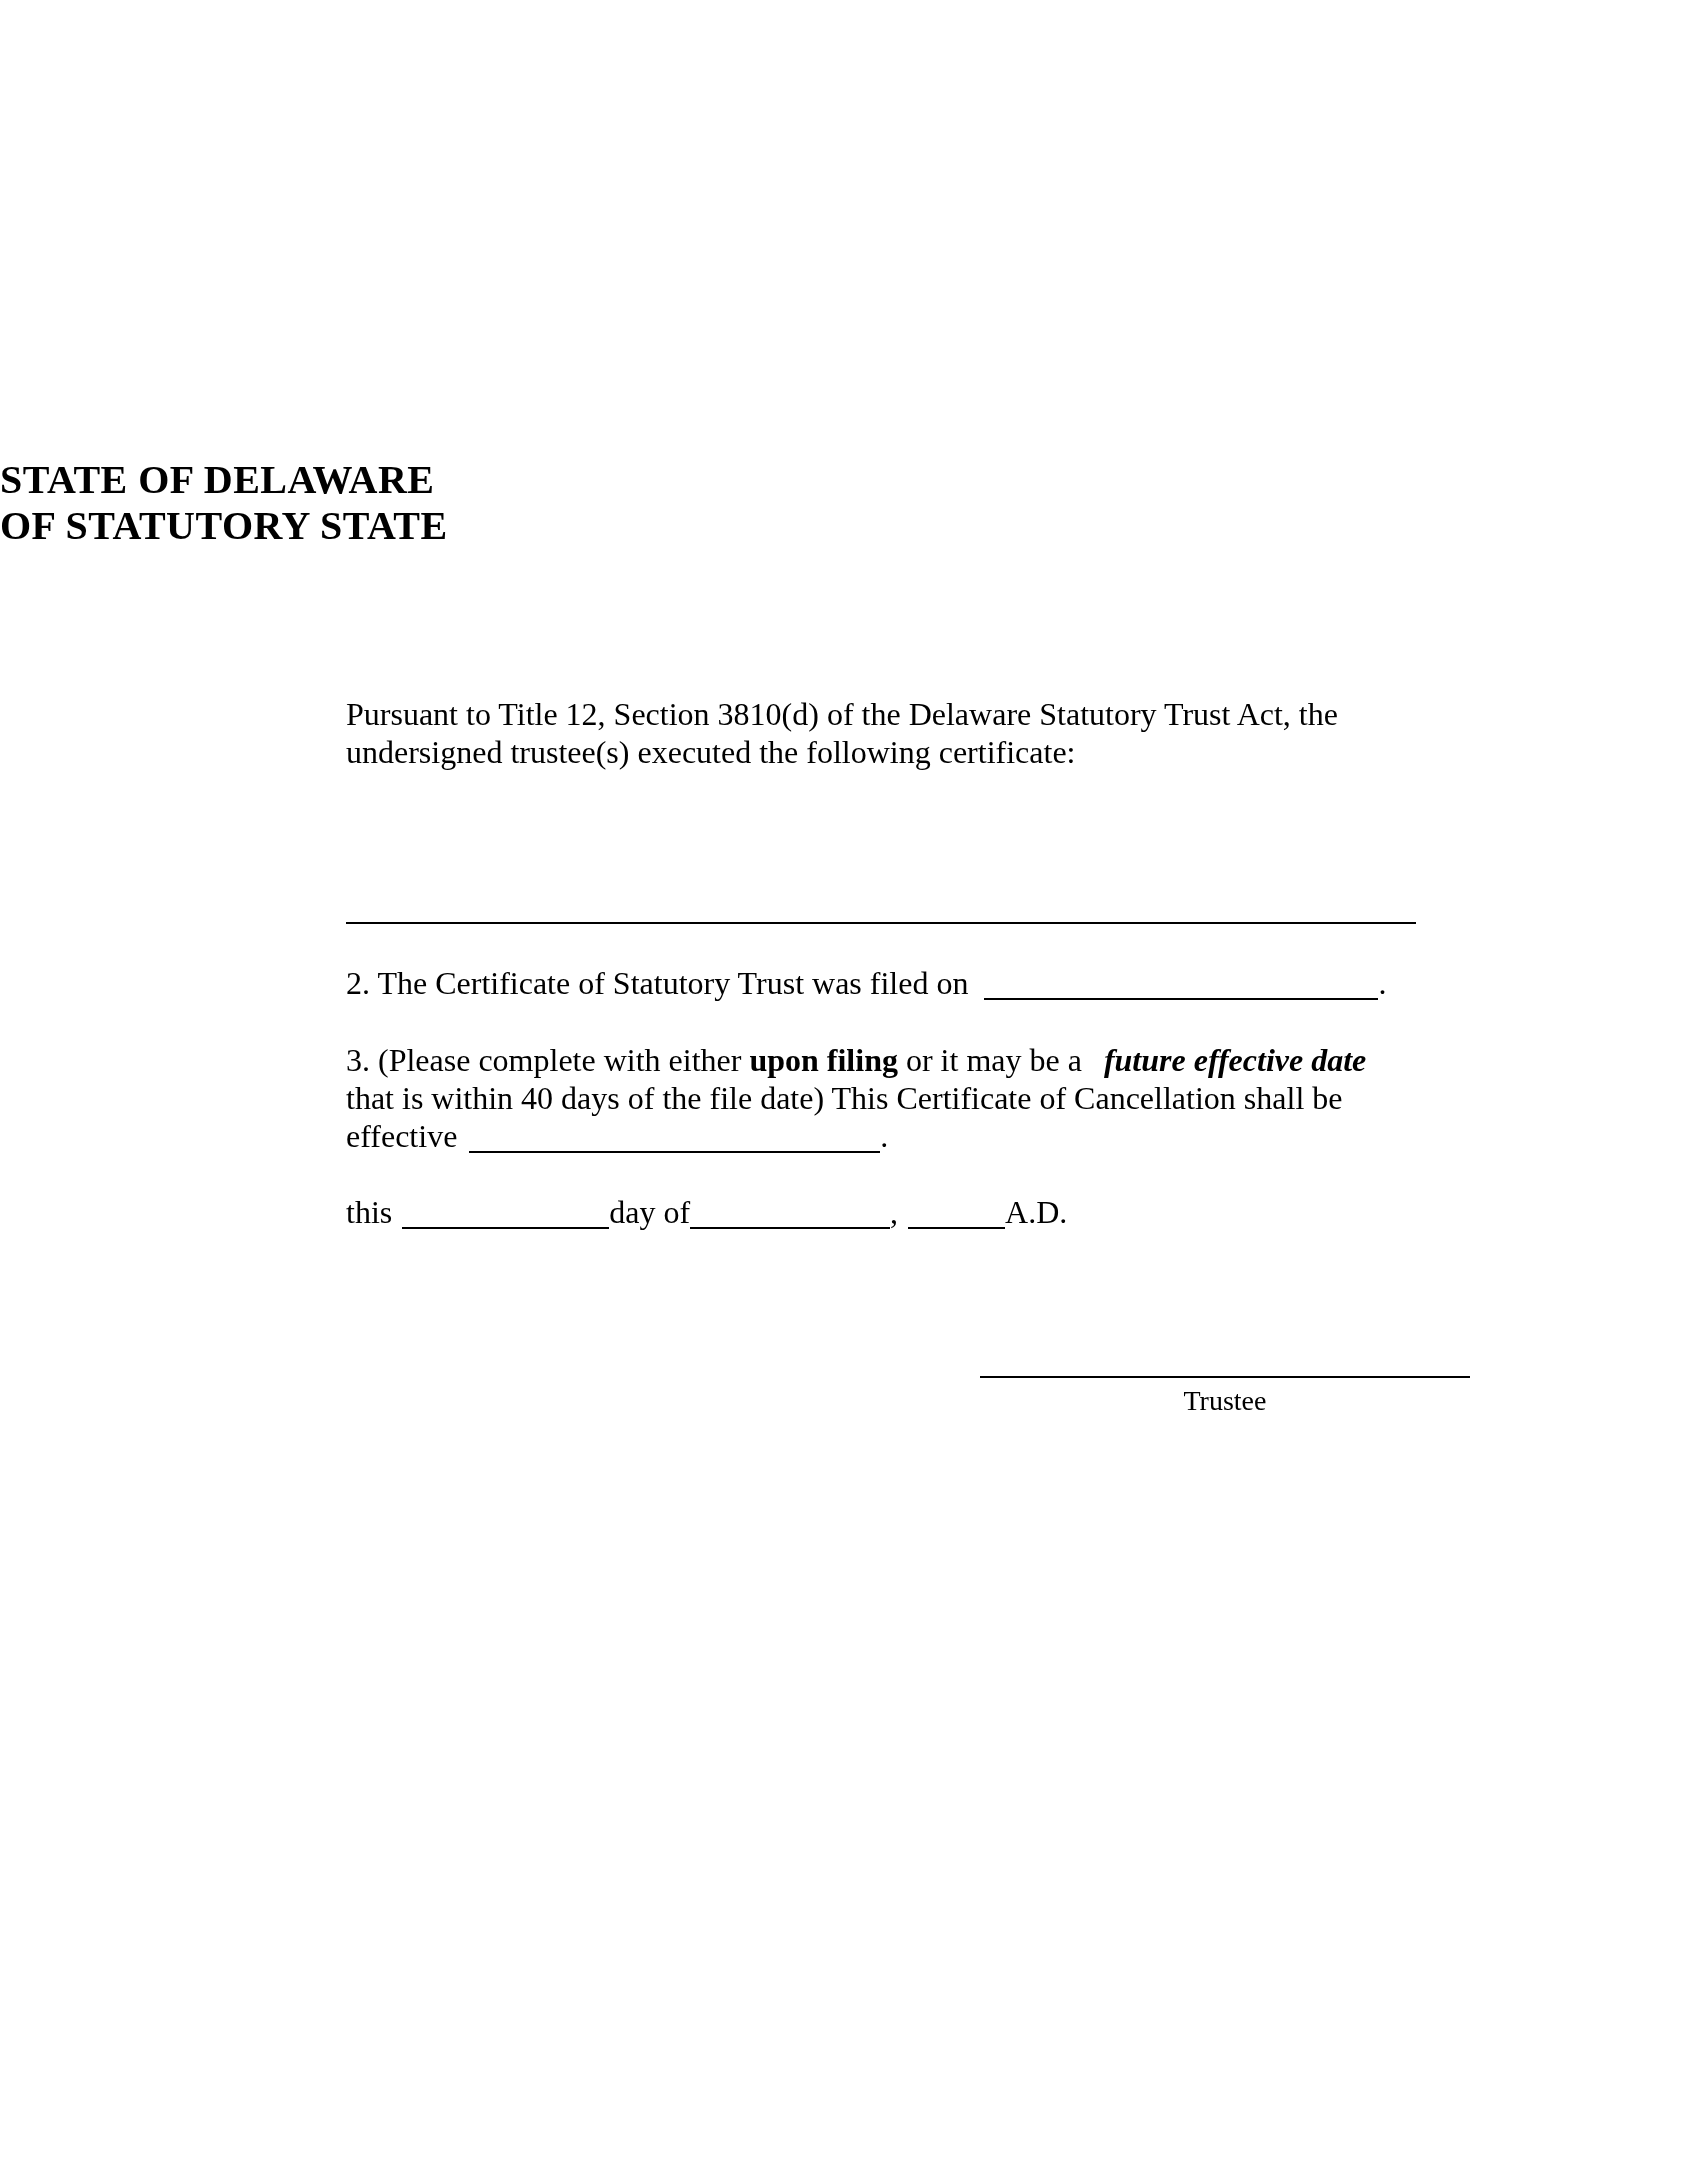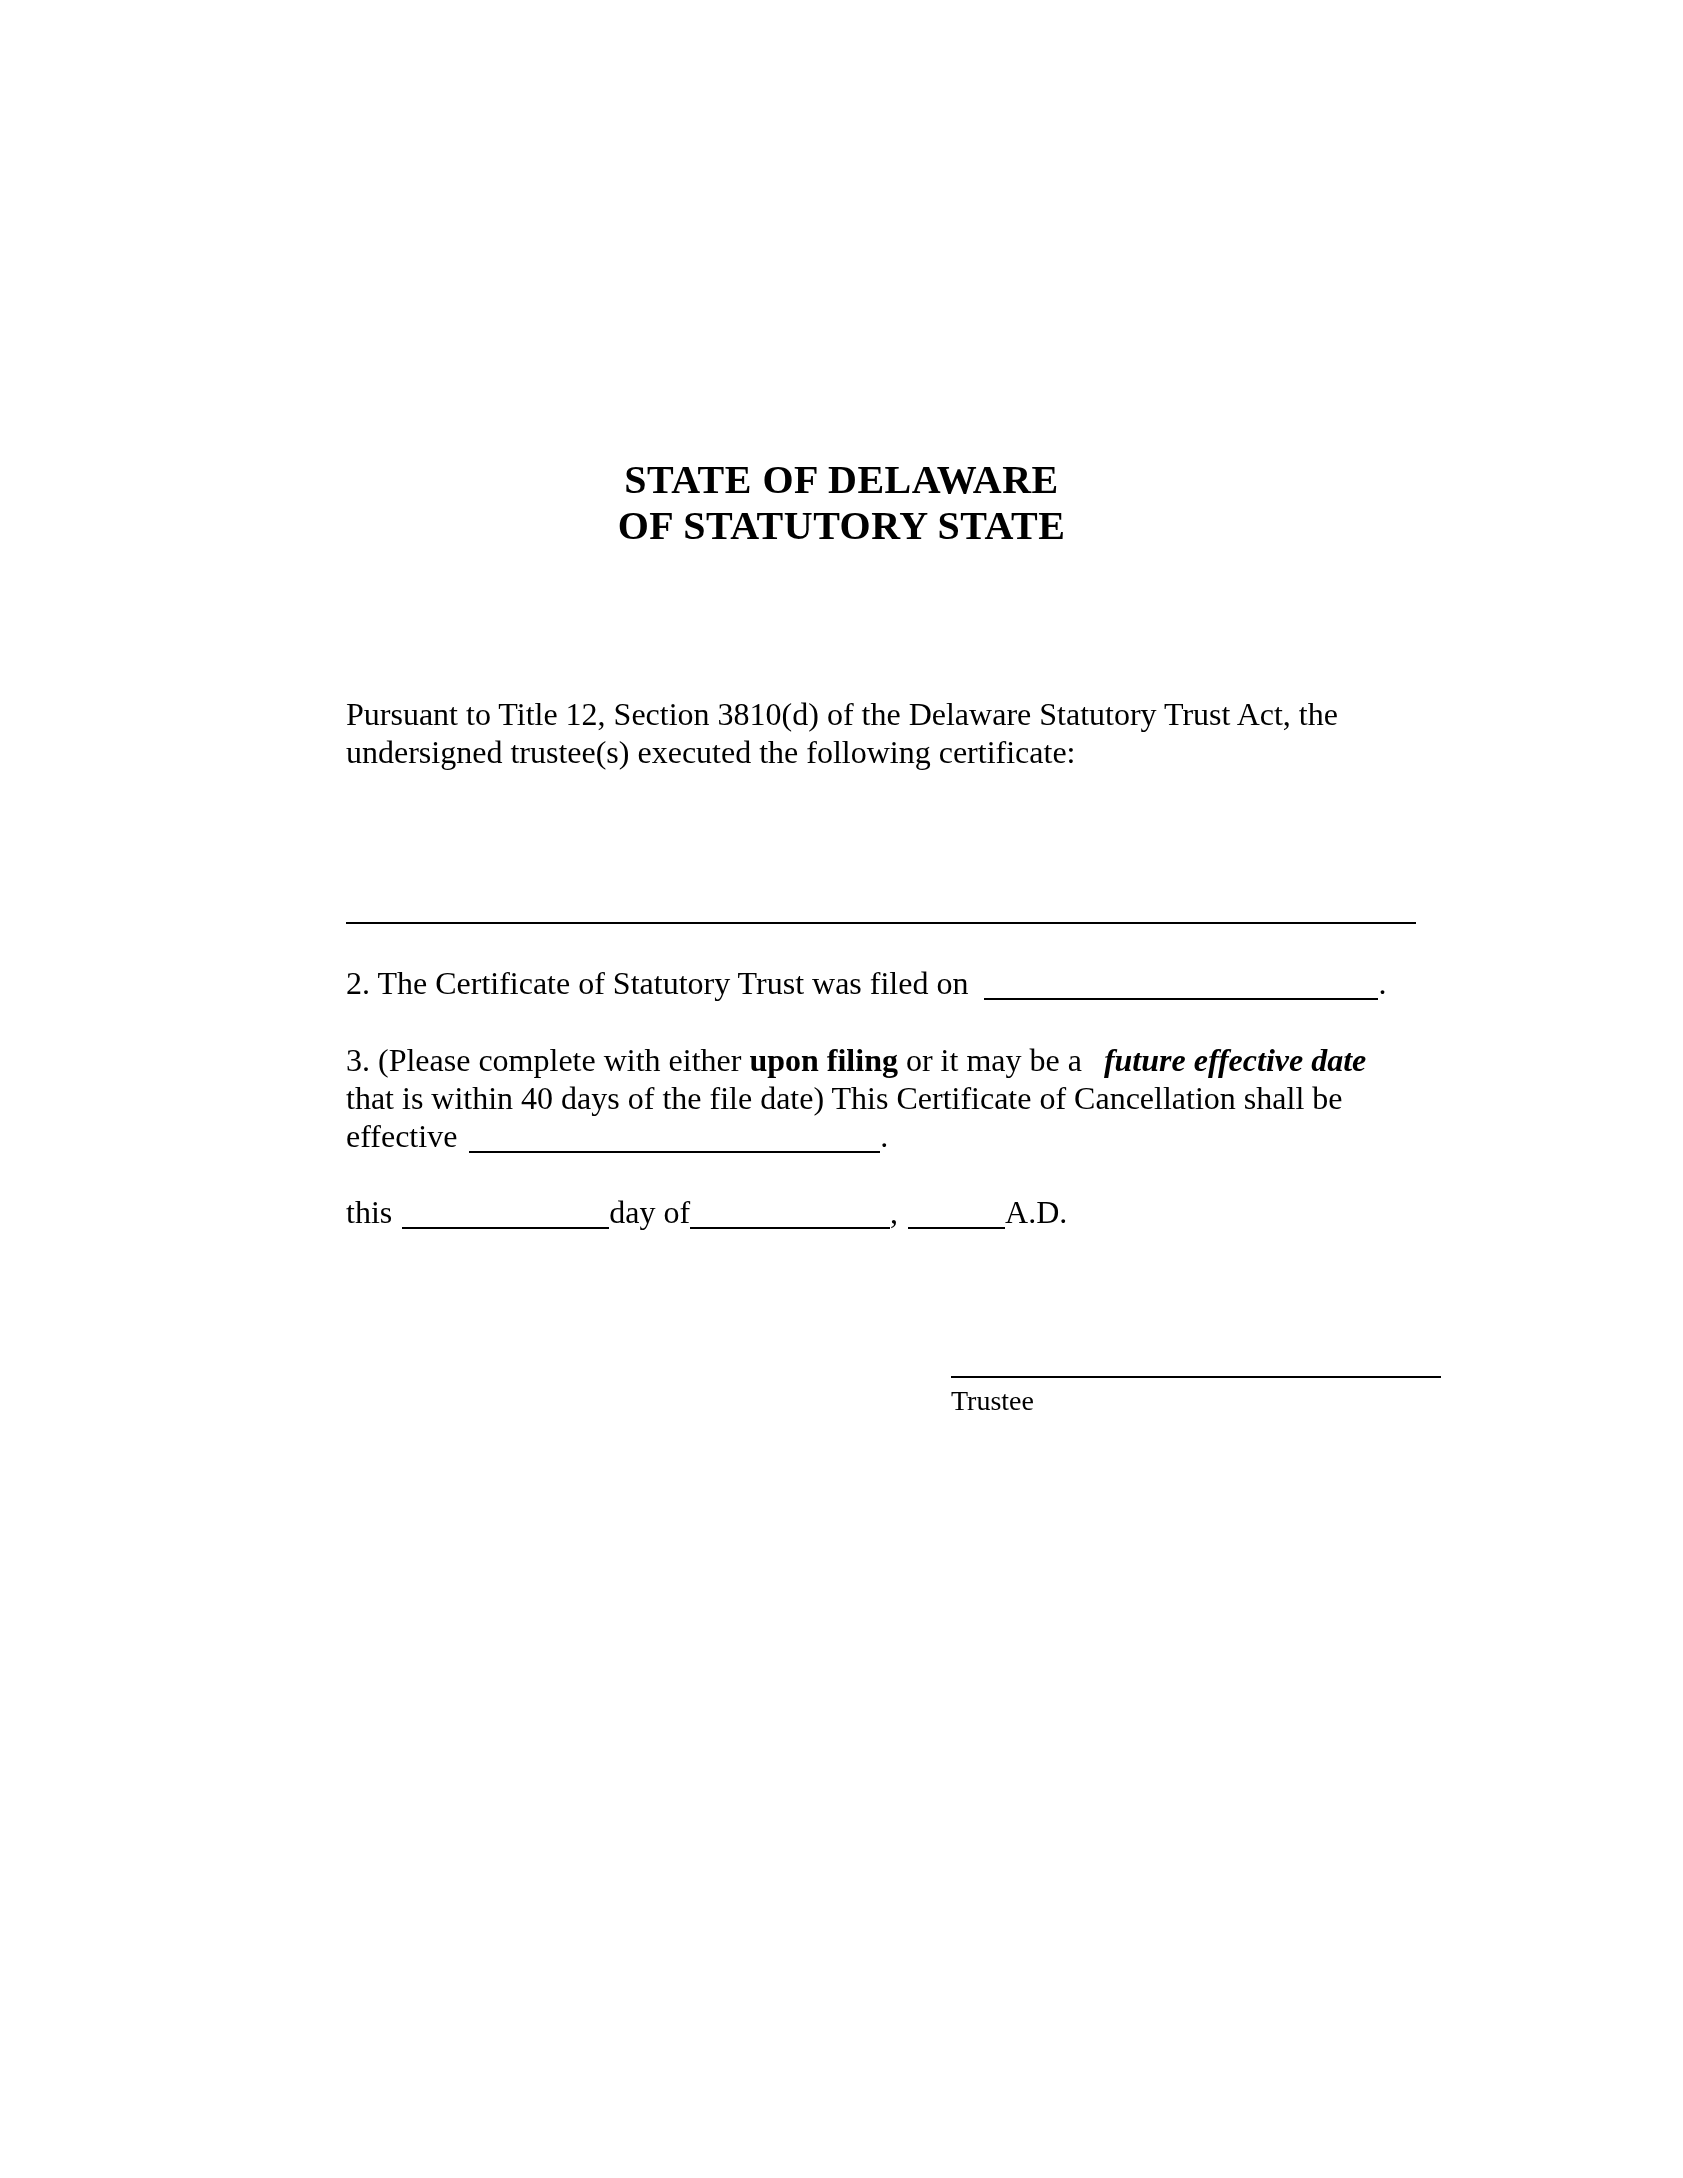--- a/index.html
+++ b/index.html
@@ -14,21 +14,21 @@
     height: 2178px;
     background: #ffffff;
     overflow: hidden;
   }
   .abs { position: absolute; }
 
   .title {
     left: 0;
     top: 457px;
     width: 1683px;
-    text-align: center;
+    text-align: left;
     font-size: 40px;
     font-weight: bold;
     line-height: 46px;
     letter-spacing: 0.5px;
   }
 
   .bodytext {
     left: 346px;
     width: 1099px;
     font-size: 32px;
@@ -45,22 +45,23 @@
 
   .blank-full {
     left: 346px;
     top: 922px;
     width: 1070px;
     height: 0;
     border-top: 2px solid #000000;
   }
 
   .sig {
-    left: 951px;
+    left: 980px;
     width: 490px;
+    text-align: center;
     font-size: 28px;
     line-height: 30px;
   }
   .sig-line {
     width: 490px;
     height: 0;
     border-top: 2px solid #000000;
     margin-bottom: 8px;
   }
 

